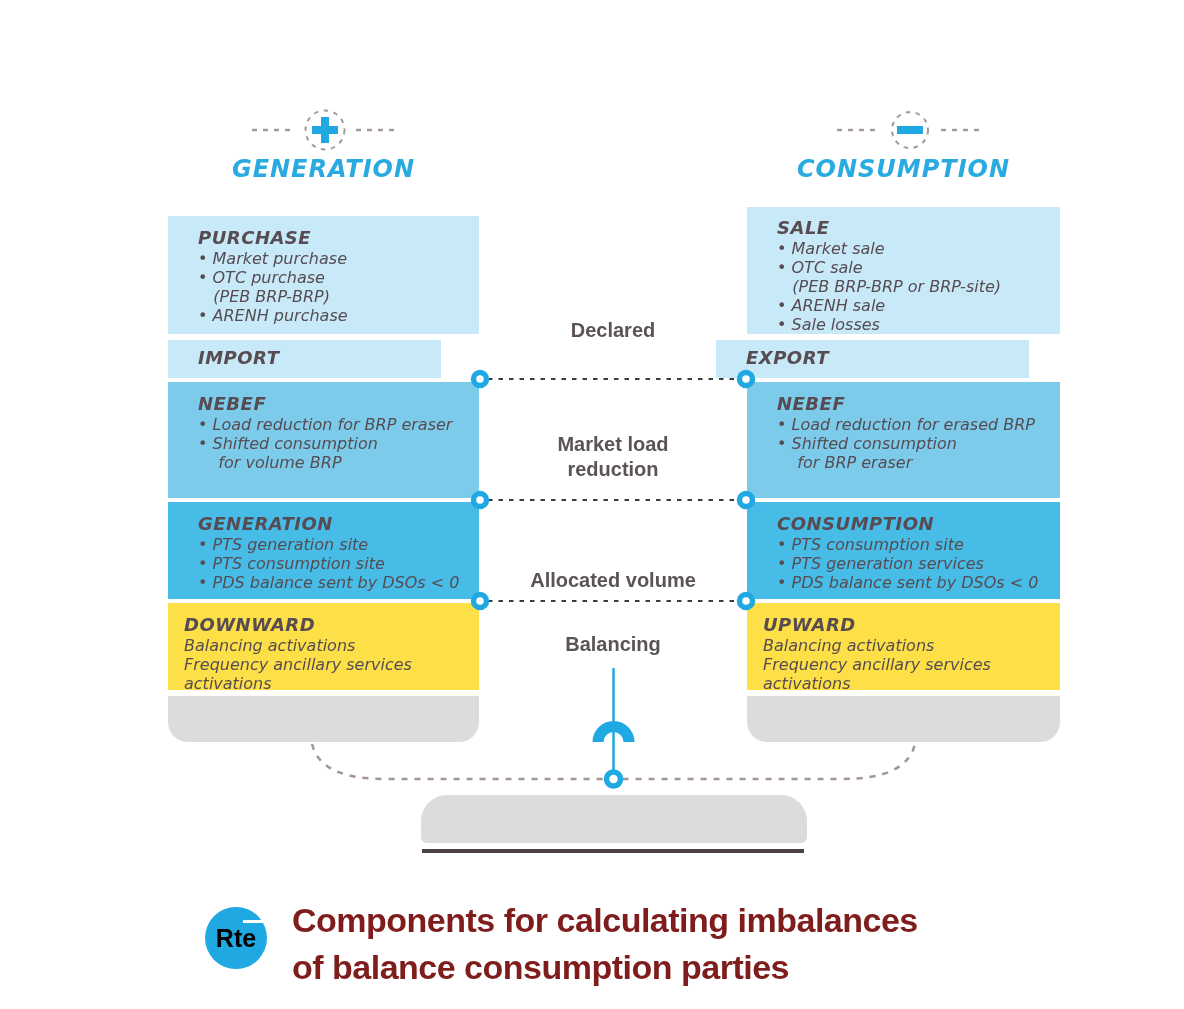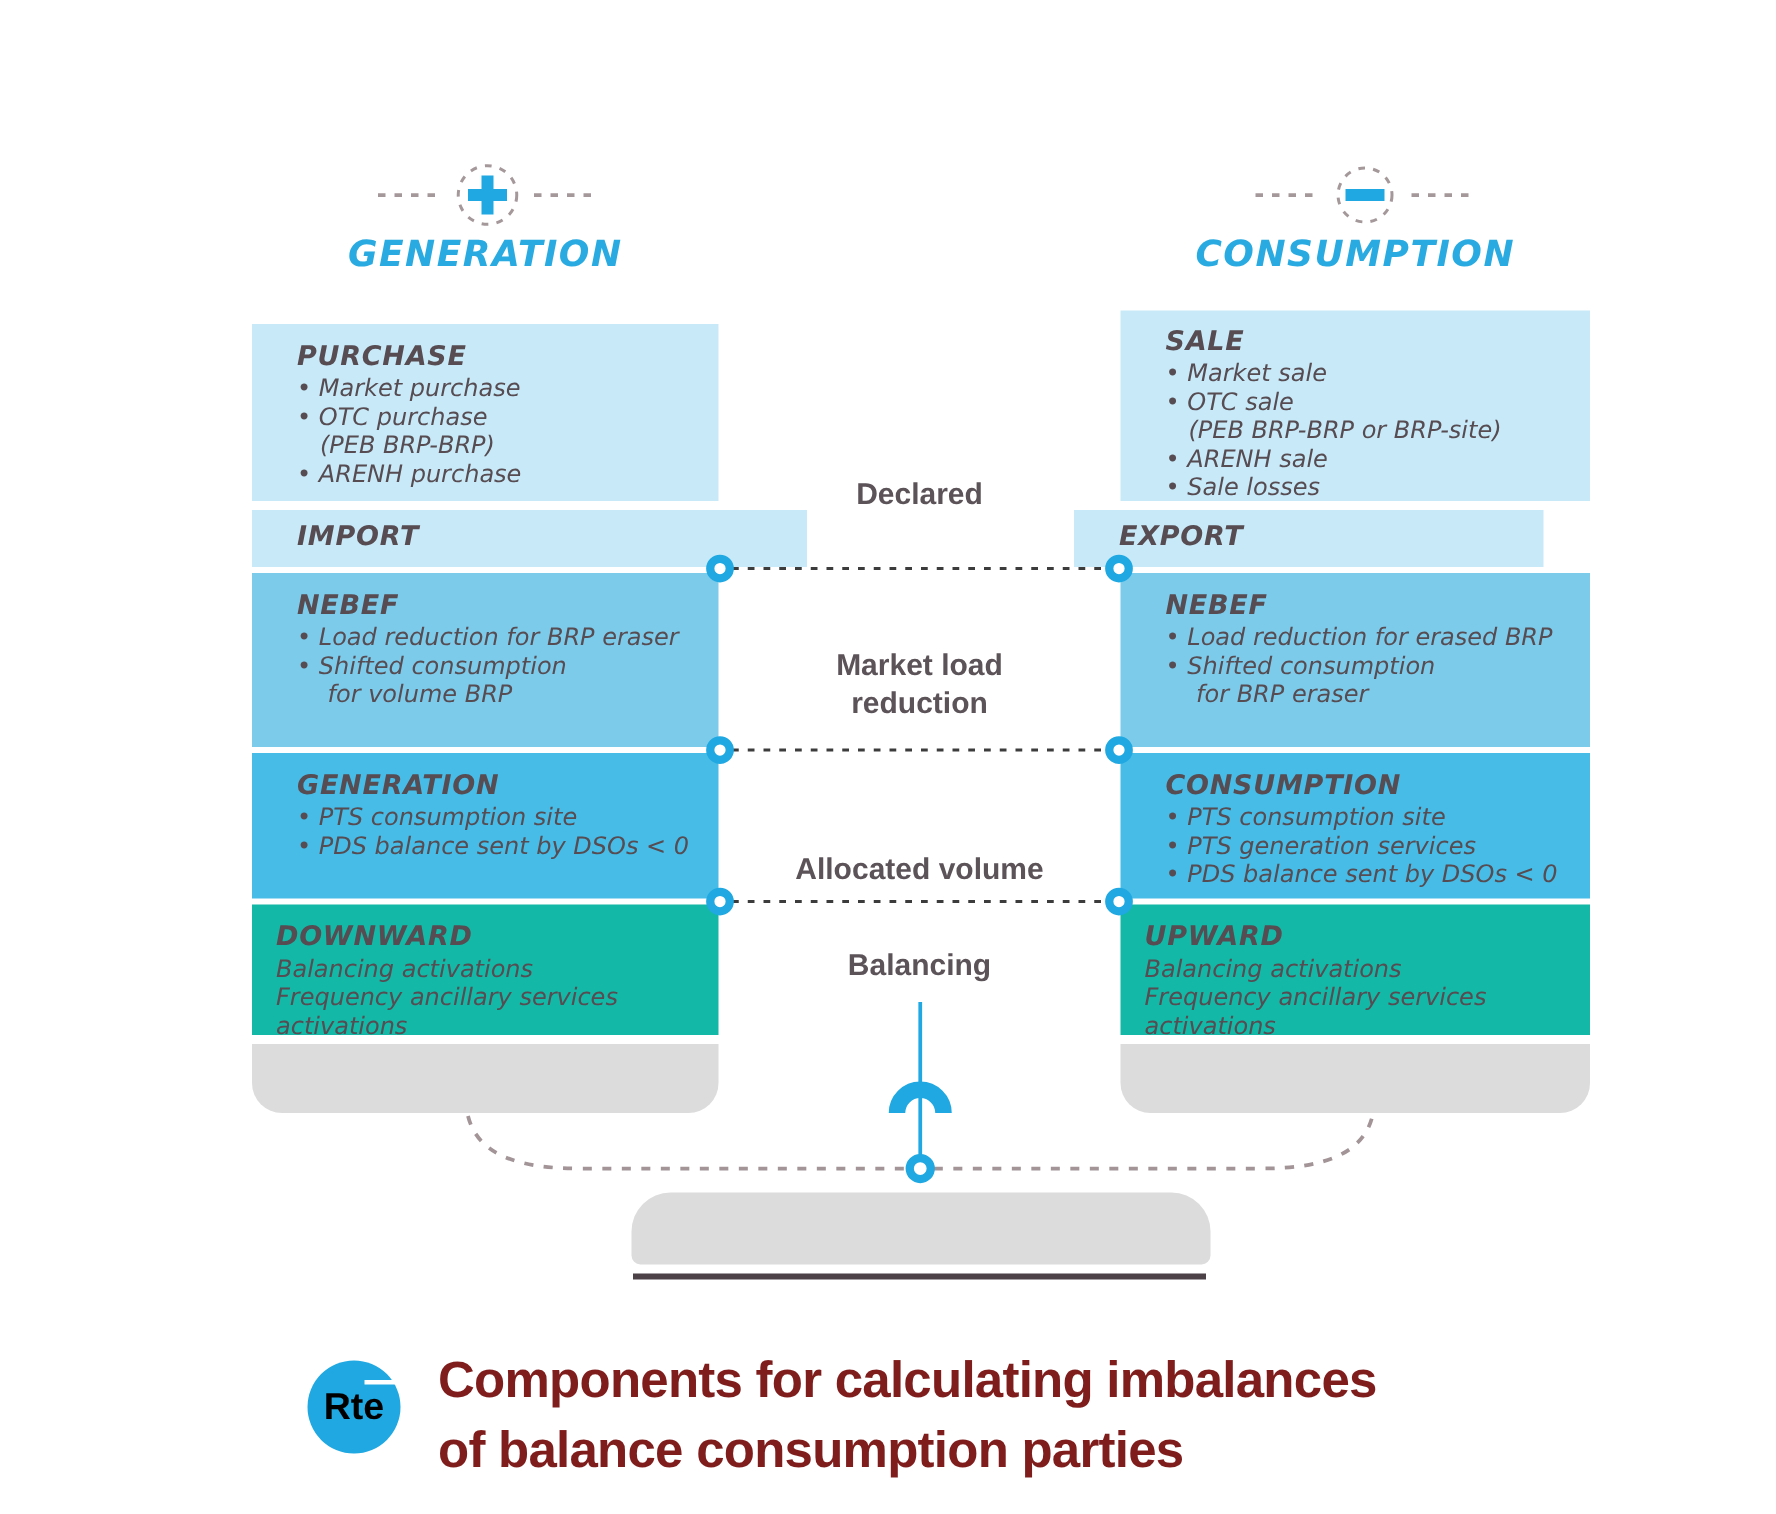--- a/index.html
+++ b/index.html
@@ -13,21 +13,21 @@
     position:absolute;text-align:center;
     font-family:"DejaVu Sans",sans-serif;
     font-weight:bold;font-style:italic;
     font-size:24px;letter-spacing:1px;color:#29ABE2;
   }
   
   .box{position:absolute;box-sizing:border-box;padding:11px 14px 0 30px;color:#564C52;}
   .box.light {background:#C8E9F8;}
   .box.medium{background:#7DCBEB;}
   .box.strong{background:#47BCE7;}
-  .box.deep  {background:#14b8a6;padding-left:16px;}
+  .box.deep  {background:#fde047;padding-left:16px;}
   .box-title{
     font-weight:bold;font-style:italic;font-size:18px;line-height:22px;
     letter-spacing:0.5px;
   }
   .box-line{
     font-style:italic;font-size:16px;line-height:19px;white-space:pre;
   }
   .pan-base{
     position:absolute;background:#DCDCDC;border-radius:0 0 20px 20px;
   }
@@ -89,33 +89,34 @@
   <div class="col-header" style="left:727px;top:155px;width:313px">CONSUMPTION</div>
 
   <div class="box light" style="left:148px;top:216px;width:311px;height:118px">
     <div class="box-title">PURCHASE</div>
     <div class="box-line">• Market purchase</div>
     <div class="box-line">• OTC purchase</div>
     <div class="box-line">   (PEB BRP-BRP)</div>
     <div class="box-line">• ARENH purchase</div>
   </div>
 
-  <div class="box light" style="left:148px;top:340px;width:370px;height:38px;padding-top:7px">
+  <div class="box light" style="left:148px;top:340px;width:273px;height:38px;padding-top:7px">
     <div class="box-title">IMPORT</div>
   </div>
 
   <div class="box medium" style="left:148px;top:382px;width:311px;height:116px">
     <div class="box-title">NEBEF</div>
     <div class="box-line">• Load reduction for BRP eraser</div>
     <div class="box-line">• Shifted consumption</div>
     <div class="box-line">    for volume BRP</div>
   </div>
 
   <div class="box strong" style="left:148px;top:502px;width:311px;height:97px">
     <div class="box-title">GENERATION</div>
+    <div class="box-line">• PTS generation site</div>
     <div class="box-line">• PTS consumption site</div>
     <div class="box-line">• PDS balance sent by DSOs &lt; 0</div>
   </div>
 
   <div class="box deep" style="left:148px;top:603px;width:311px;height:87px">
     <div class="box-title">DOWNWARD</div>
     <div class="box-line">Balancing activations</div>
     <div class="box-line">Frequency ancillary services</div>
     <div class="box-line">activations</div>
   </div>

